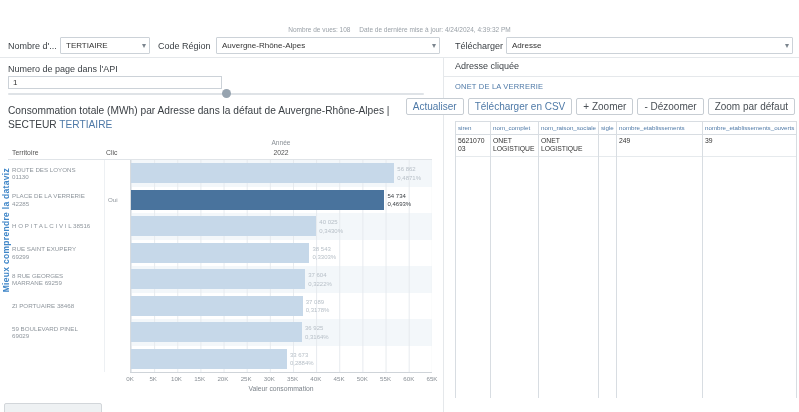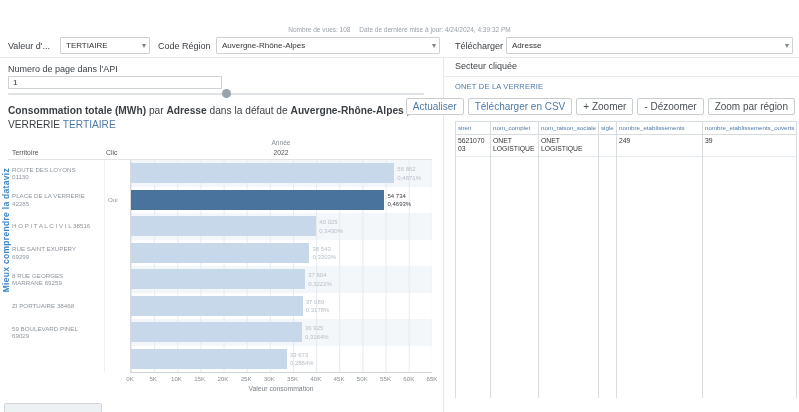--- a/index.html
+++ b/index.html
@@ -11,21 +11,21 @@
   .subtitle span + span{margin-left:7px}
   .lbl{position:absolute;font-size:9px;color:#3a3f44;white-space:nowrap}
   .select{position:absolute;height:17px;border:1px solid #ccd2d8;background:#fff;font-size:8px;color:#333;line-height:15px;padding:0 14px 0 5px;border-radius:1px;cursor:pointer;white-space:nowrap;overflow:hidden}
   .select::after{content:"▾";position:absolute;right:3px;top:0;font-size:8px;color:#7b858e;line-height:15px}
   .hr{position:absolute;border-top:1px solid #e5e8eb}
   .vr{position:absolute;border-left:1px solid #e5e8eb}
   .page-input{position:absolute;left:8px;top:76px;width:214px;height:13px;border:1px solid #ccd2d8;font-size:8px;color:#333;padding:0 4px}
   .slider-track{position:absolute;left:8px;top:93px;width:416px;height:2px;background:#dfe3e7;border-radius:1px}
   .slider-handle{position:absolute;left:222px;top:89px;width:9px;height:9px;border-radius:50%;background:#96a3af;cursor:pointer}
   .chart-heading{position:absolute;left:8px;top:104px;width:430px;font-size:10.2px;color:#3a3f44;line-height:1.35}
-  .chart-heading .b{font-weight:bold}
+  .chart-heading .b{font-weight:normal}
   .chart-heading .accent{color:#4e79a7}
   .ch-l1{white-space:nowrap}
   .dataviz-link{position:absolute;left:1px;top:168px;writing-mode:vertical-rl;transform:rotate(180deg);font-size:8.5px;font-weight:bold;color:#3f86c8;letter-spacing:.3px;cursor:pointer}
   
   .chart{position:absolute;left:8px;top:138px;width:424px;height:262px}
   .c-head{position:relative;height:22px;border-bottom:1px solid #e0e4e8}
   .year-top{position:absolute;left:122px;width:302px;top:1px;text-align:center;font-size:6.6px;color:#8a9096}
   .year-val{position:absolute;left:122px;width:302px;top:11px;text-align:center;font-size:6.8px;color:#555}
   .th-terr{position:absolute;left:4px;top:11px;font-size:6.8px;color:#555}
   .th-clic{position:absolute;left:98px;top:11px;font-size:6.8px;color:#555}
@@ -58,21 +58,21 @@
 </head>
 <body>
 
 <div class="page">
 
   <div class="subtitle">
     <span>Nombre de vues: 108</span>
     <span>Date de dernière mise à jour: 4/24/2024, 4:39:32 PM</span>
   </div>
 
-  <span class="lbl" style="left:8px;top:41px">Valeur d'...</span>
+  <span class="lbl" style="left:8px;top:41px">Nombre d'...</span>
   <div class="select" style="left:60px;top:37px;width:90px">
     <span>TERTIAIRE</span>
   </div>
   <span class="lbl" style="left:158px;top:41px">Code Région</span>
   <div class="select" style="left:216px;top:37px;width:224px">
     <span>Auvergne-Rhône-Alpes</span>
   </div>
   <span class="lbl" style="left:455px;top:41px">Télécharger</span>
   <div class="select" style="left:506px;top:37px;width:287px">
     <span>Adresse</span>
@@ -81,21 +81,21 @@
   <div class="hr" style="left:0;right:0;top:57px"></div>
   <div class="vr" style="left:443px;top:57px;height:355px"></div>
 
   <span class="lbl" style="left:8px;top:64px">Numero de page dans l'API</span>
   <input class="page-input" value="1" style="">
   <div class="slider-track"></div>
   <div class="slider-handle"></div>
 
   <div class="chart-heading">
     <div class="ch-l1"><span class="b">Consommation totale (MWh)</span><span> par </span><span class="b">Adresse</span><span> dans la défaut de </span><span class="b">Auvergne-Rhône-Alpes</span><span> |</span></div>
-    <div class="ch-l2"><span>VERRERIE </span><span class="accent">TERTIAIRE</span></div>
+    <div class="ch-l2"><span>SECTEUR </span><span class="accent">TERTIAIRE</span></div>
   </div>
 
   <div class="chart">
     <div class="c-head">
       <div class="year-top">Année</div>
       <div class="year-val">2022</div>
       <div class="th-terr">Territoire</div>
       <div class="th-clic">Clic</div>
     </div>
     <div class="c-rows">
@@ -204,30 +204,30 @@
           <span class="tick" style="left: 84.6154%;">55K</span>
           <span class="tick" style="left: 92.3077%;">60K</span>
           <span class="tick" style="left: 100%;">65K</span>
         </div>
       <div class="x-label">Valeur consommation</div>
     </div>
   </div>
 
   <div class="dataviz-link">Mieux comprendre la dataviz</div>
 
-  <span class="lbl" style="left:455px;top:61px">Secteur cliquée</span>
+  <span class="lbl" style="left:455px;top:61px">Adresse cliquée</span>
   <div class="hr" style="left:443px;right:0;top:76px"></div>
   <div class="adresse-value">ONET DE LA VERRERIE</div>
 
   <div class="actions">
       <button class="act-btn blue">Actualiser</button>
       <button class="act-btn blue">Télécharger en CSV</button>
       <button class="act-btn">+ Zoomer</button>
       <button class="act-btn">- Dézoomer</button>
-      <button class="act-btn">Zoom par région</button>
+      <button class="act-btn">Zoom par défaut</button>
     </div>
 
   <div class="results-table">
       <div class="tcol" style="width: 36px;">
         <div class="th">siren</div>
         <div class="td">562107003</div>
       </div>
       <div class="tcol" style="width: 48px;">
         <div class="th">nom_complet</div>
         <div class="td">ONET LOGISTIQUE</div>

